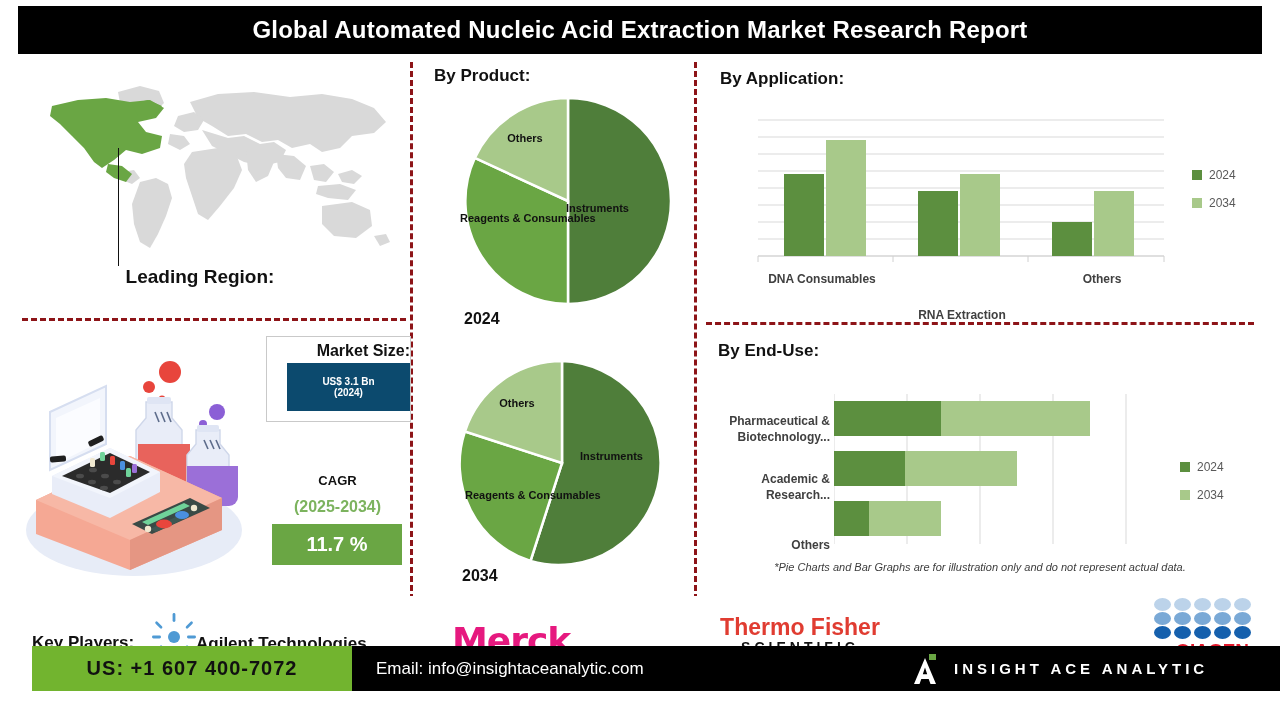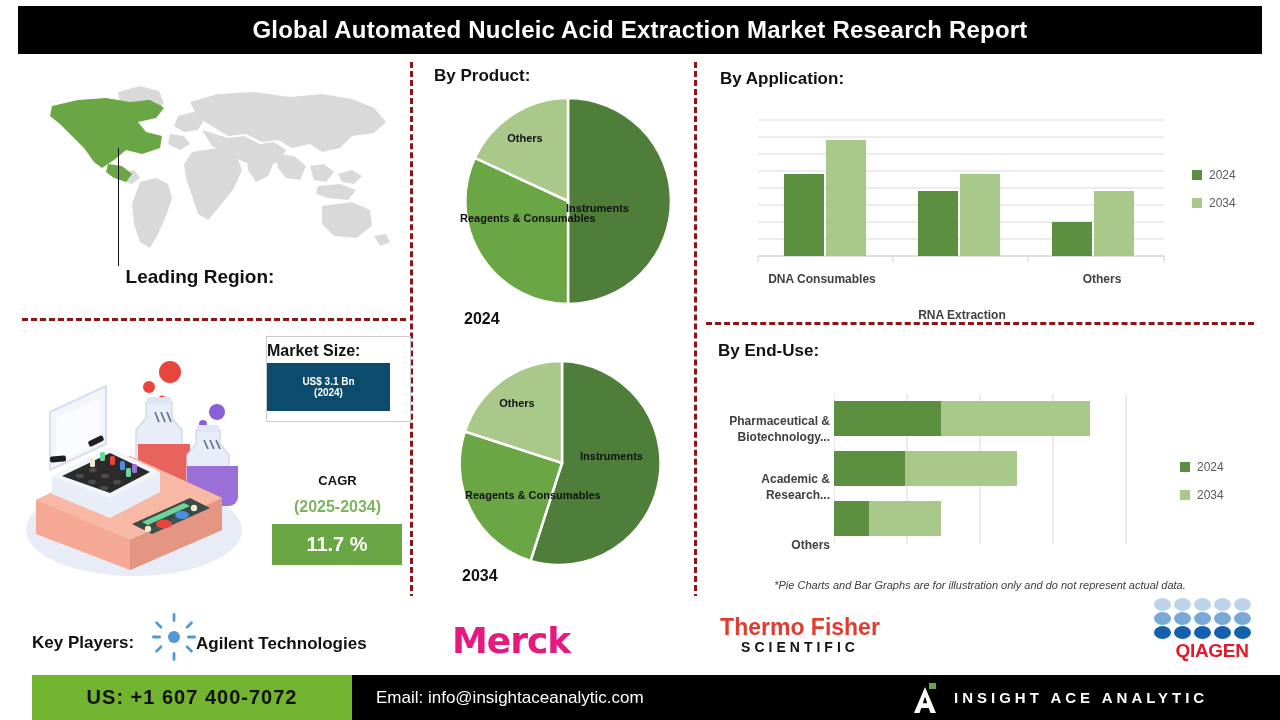--- a/index.html
+++ b/index.html
@@ -43,21 +43,21 @@
   }
 
   
   .lab{position:absolute;left:14px;top:352px;width:250px;height:235px;}
   .lab svg{display:block;width:100%;height:100%;}
 
   
   .ms-card{
     position:absolute;left:266px;top:336px;width:143px;height:84px;
     border:1px solid #c9c9c9;background:#fff;
-    display:flex;flex-direction:column;align-items:flex-start;
+    display:flex;flex-direction:column;align-items:flex-end;
   }
   .ms-title{font-size:16px;font-weight:bold;color:#111;margin-top:5px;}
   .ms-box{
     margin-top:3px;width:123px;height:48px;background:#0c4a6e;
     color:#fff;font-size:10px;font-weight:bold;line-height:1.15;
     display:flex;flex-direction:column;align-items:center;justify-content:center;
   }
   .cagr-title{
     position:absolute;left:266px;top:473px;width:143px;text-align:center;
     font-size:13px;font-weight:bold;color:#111;
@@ -84,21 +84,21 @@
     text-align:center;line-height:1.25;white-space:nowrap;
   }
 
   
   .chart{position:absolute;}
   .chart svg{display:block;}
   .legend{position:absolute;font-size:12px;color:#595959;}
   .legend .lrow{display:flex;align-items:center;margin-bottom:14px;}
   .legend .sw{width:10px;height:10px;margin-right:7px;display:inline-block;}
   .disclaimer{
-    position:absolute;left:700px;top:579px;width:560px;text-align:center;
+    position:absolute;left:700px;top:561px;width:560px;text-align:center;
     font-size:11px;font-style:italic;color:#3c3c3c;
   }
 
   
   .players{position:absolute;left:0;top:596px;width:1280px;height:79px;background:#fff;}
   .kp-label{position:absolute;left:32px;top:633px;font-size:17px;font-weight:bold;color:#111;}
   .agilent-text{position:absolute;left:196px;top:634px;font-size:17px;font-weight:bold;color:#111;}
   .agilent-mark{position:absolute;left:152px;top:613px;width:44px;height:48px;}
   .merck{
     position:absolute;left:452px;top:620px;font-size:36px;font-weight:bold;
@@ -114,21 +114,21 @@
   }
   .qiagen{position:absolute;left:1152px;top:597px;width:120px;height:62px;}
   .qdots{display:grid;grid-template-columns:repeat(5,20px);grid-auto-rows:14px;}
   .qdot{width:17px;height:13px;border-radius:50%;margin:auto;}
   .qtext{
     text-align:center;font-size:19px;font-weight:bold;color:#e2182b;
     letter-spacing:-.3px;margin-top:1px;font-family:"Liberation Sans", sans-serif;
   }
 
   
-  .footer{position:absolute;left:0;top:675px;width:1280px;height:43px;}
+  .footer{position:absolute;left:0;top:646px;width:1280px;height:43px;}
   .f-green{
     position:absolute;left:32px;top:0;width:320px;height:45px;background:#72b42f;
     display:flex;align-items:center;justify-content:center;
     font-size:20px;font-weight:bold;color:#111;letter-spacing:1px;
   }
   .f-black{
     position:absolute;left:352px;top:0;width:928px;height:45px;background:#000;
   }
   .f-email{
     position:absolute;left:24px;top:0;height:45px;display:flex;align-items:center;

